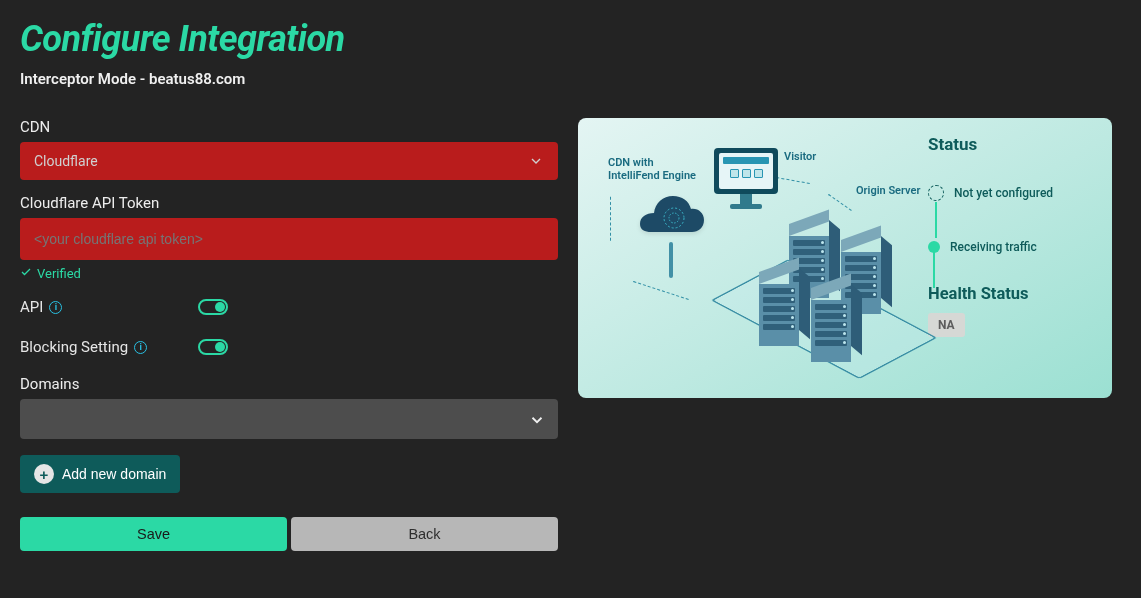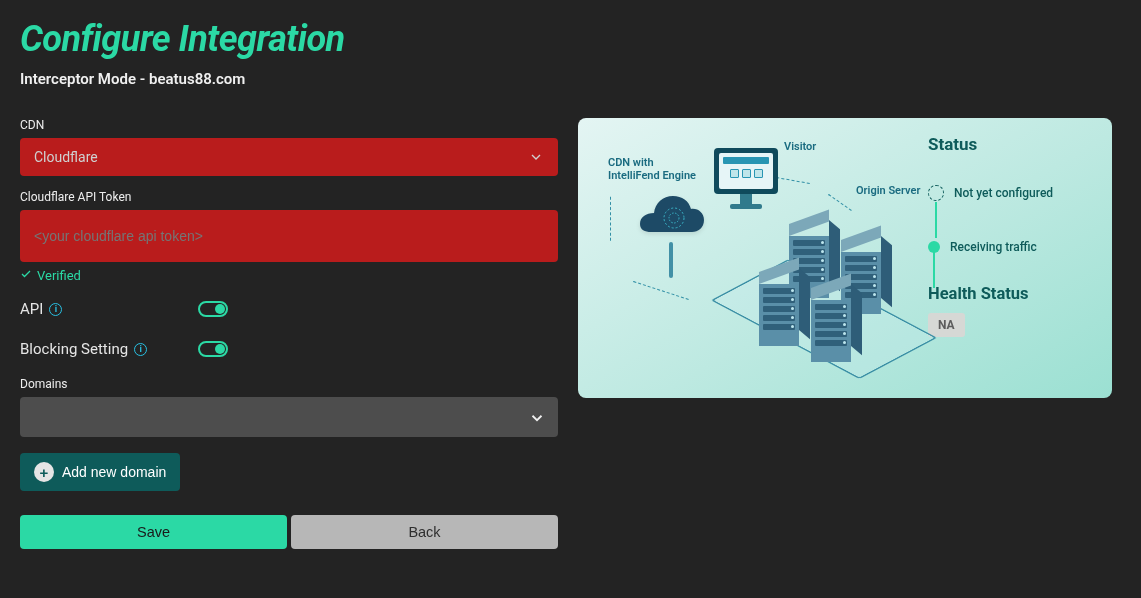--- a/index.html
+++ b/index.html
@@ -32,21 +32,21 @@
     display: flex;
     gap: 20px;
   }
   .left-col {
     flex: 0 0 538px;
   }
   .right-col {
     flex: 1;
   }
   .field-label {
-    font-size: 12px;
+    font-size: 15px;
     color: #ededed;
     margin-bottom: 6px;
     display: flex;
     align-items: center;
     gap: 6px;
   }
   .select-box, .input-box {
     width: 100%;
     background: #b91c1c;
     border: none;
@@ -56,21 +56,21 @@
     padding: 10px 14px;
     display: flex;
     align-items: center;
     justify-content: space-between;
     cursor: pointer;
   }
   .select-box {
     height: 38px;
   }
   .input-box {
-    height: 52px;
+    height: 42px;
   }
   .chevron {
     width: 16px;
     height: 16px;
   }
   .chevron svg { stroke: #d0d0d0; }
   .field-group { margin-bottom: 14px; }
   .verified {
     color: #2bd9a5;
     font-size: 13px;
@@ -184,21 +184,21 @@
     position: relative;
     width: 330px;
     height: 100%;
   }
   .illus-label {
     position: absolute;
     color: #1a6b80;
     font-size: 11px;
     font-weight: 600;
   }
-  .lbl-visitor { top: 6px; left: 190px; }
+  .lbl-visitor { top: 16px; left: 190px; }
   .lbl-cdn { top: 22px; left: 14px; width: 100px; }
   .lbl-origin { top: 50px; left: 262px; }
   .monitor {
     position: absolute;
     top: 14px;
     left: 120px;
     width: 64px;
   }
   .monitor .screen {
     width: 64px; height: 46px;

